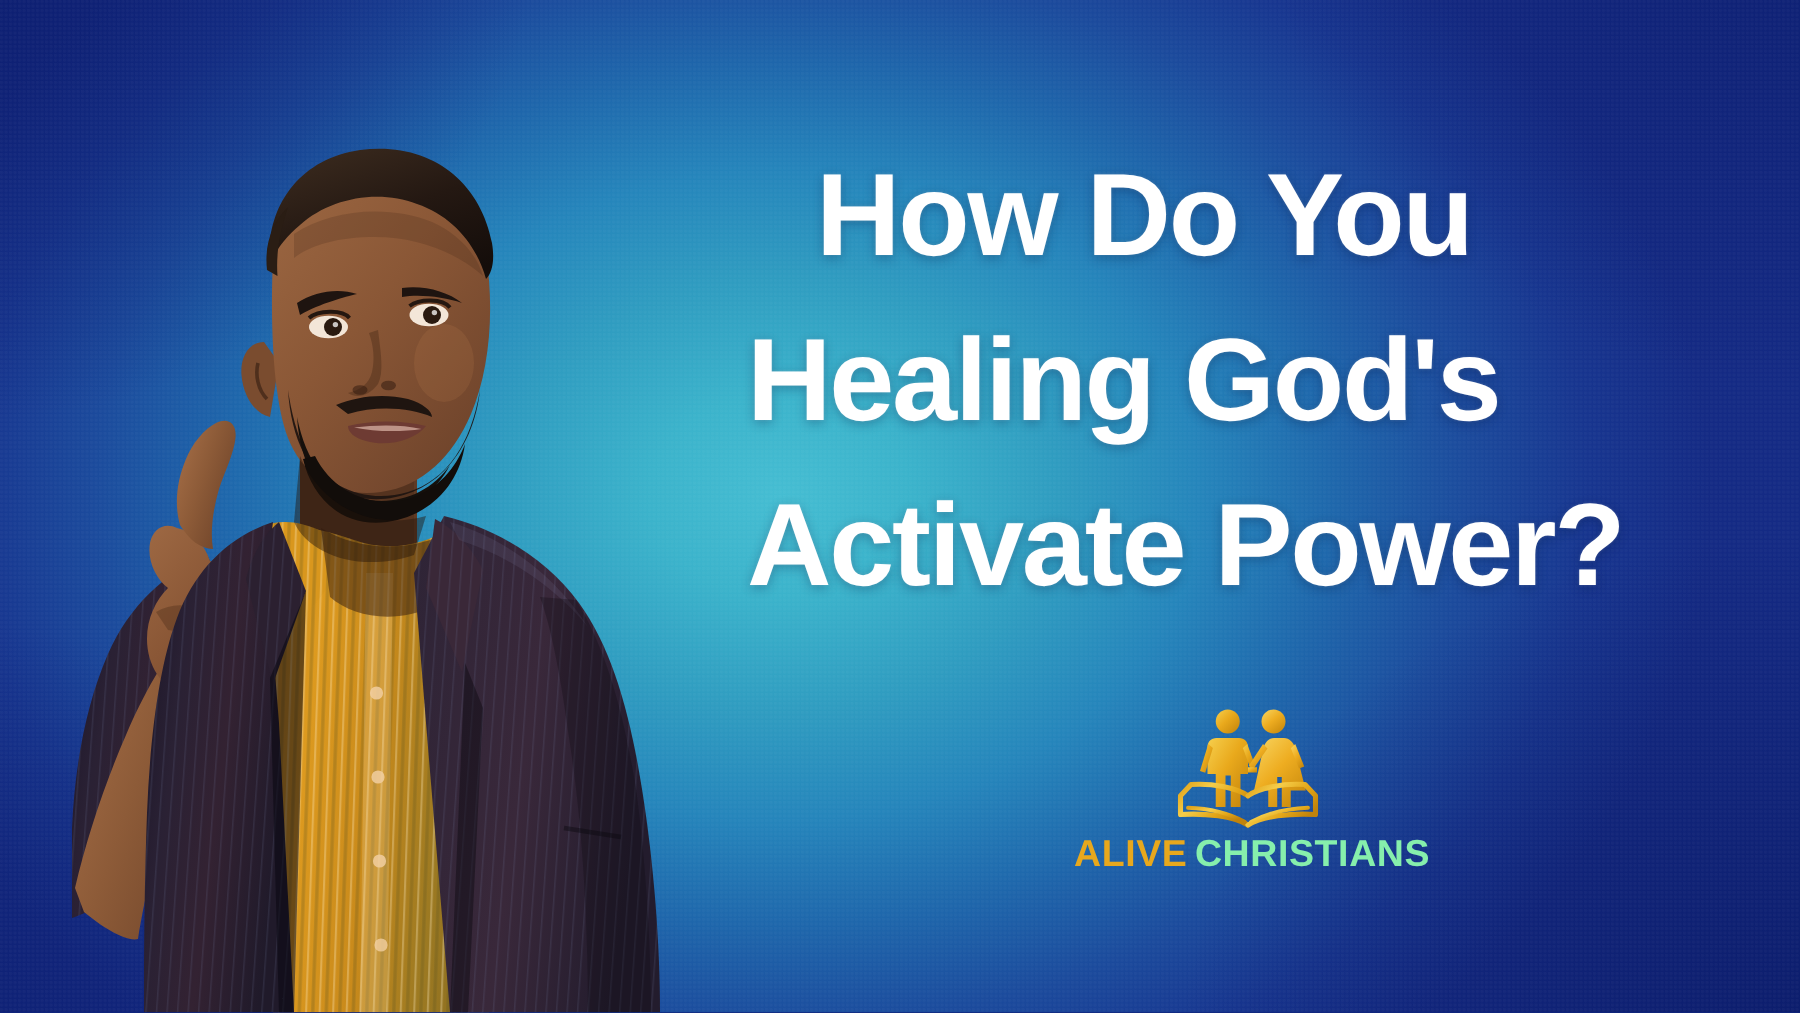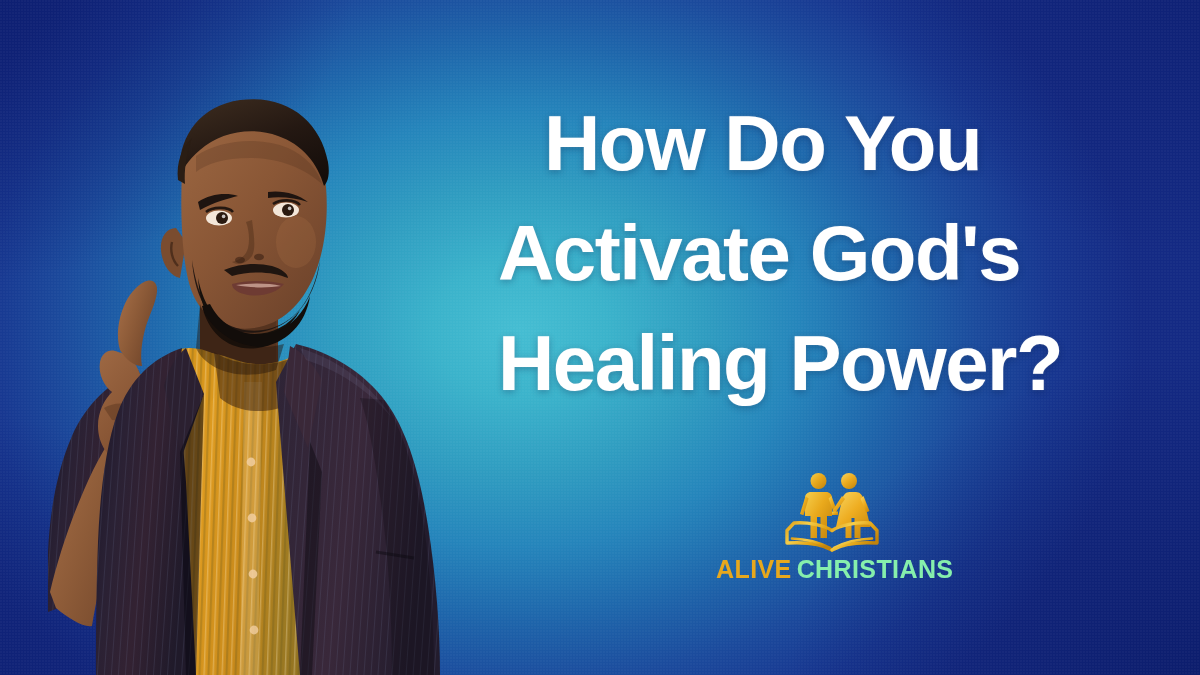--- a/index.html
+++ b/index.html
@@ -278,22 +278,22 @@
                C306 272 286 292 258 296 C228 300 208 280 202 254 Z" fill="#120d0a"></path>
 
       <ellipse cx="296" cy="190" rx="20" ry="26" fill="rgba(190,130,80,.18)"></ellipse>
 
       <path d="M200 252 C214 286 248 302 284 292 L276 318 C240 330 206 318 196 296 Z" fill="rgba(35,20,12,.45)"></path>
     </svg>
   </div>
 
   <div class="title-block">
     <span class="title-line l1">How Do You</span>
-    <span class="title-line l2">Activate God's</span>
-    <span class="title-line l3">Healing Power?</span>
+    <span class="title-line l2">Healing God's</span>
+    <span class="title-line l3">Activate Power?</span>
   </div>
 
   <div class="logo">
     <div class="logo-mark">
       <svg width="140" height="86" viewBox="0 0 140 86" xmlns="http://www.w3.org/2000/svg" aria-hidden="true">
         <defs>
           <linearGradient id="goldA" x1="0" y1="0" x2="1" y2="1">
             <stop offset="0" stop-color="#f6cf4d"></stop>
             <stop offset=".45" stop-color="#e9a91c"></stop>
             <stop offset="1" stop-color="#c1820b"></stop>

